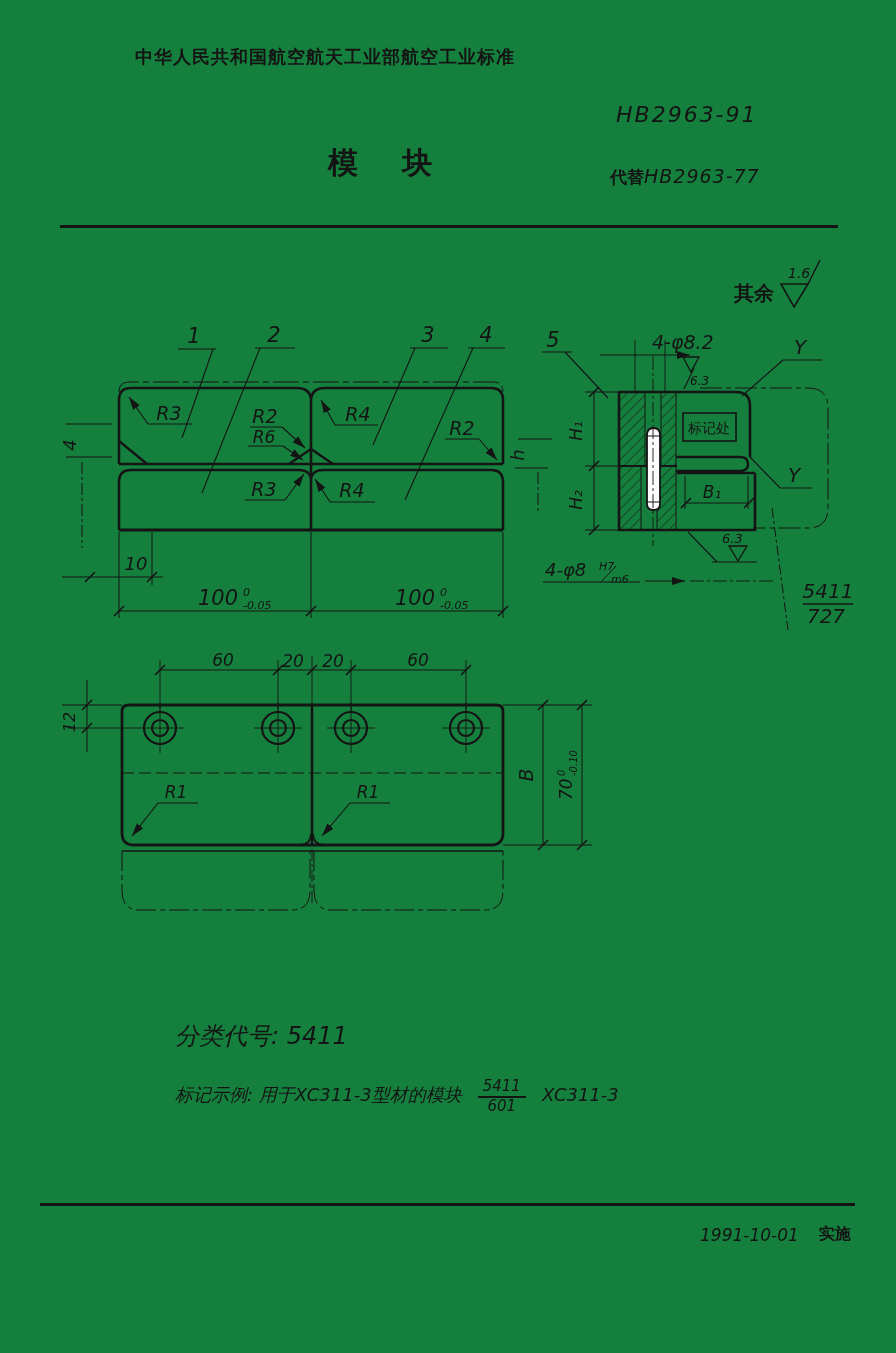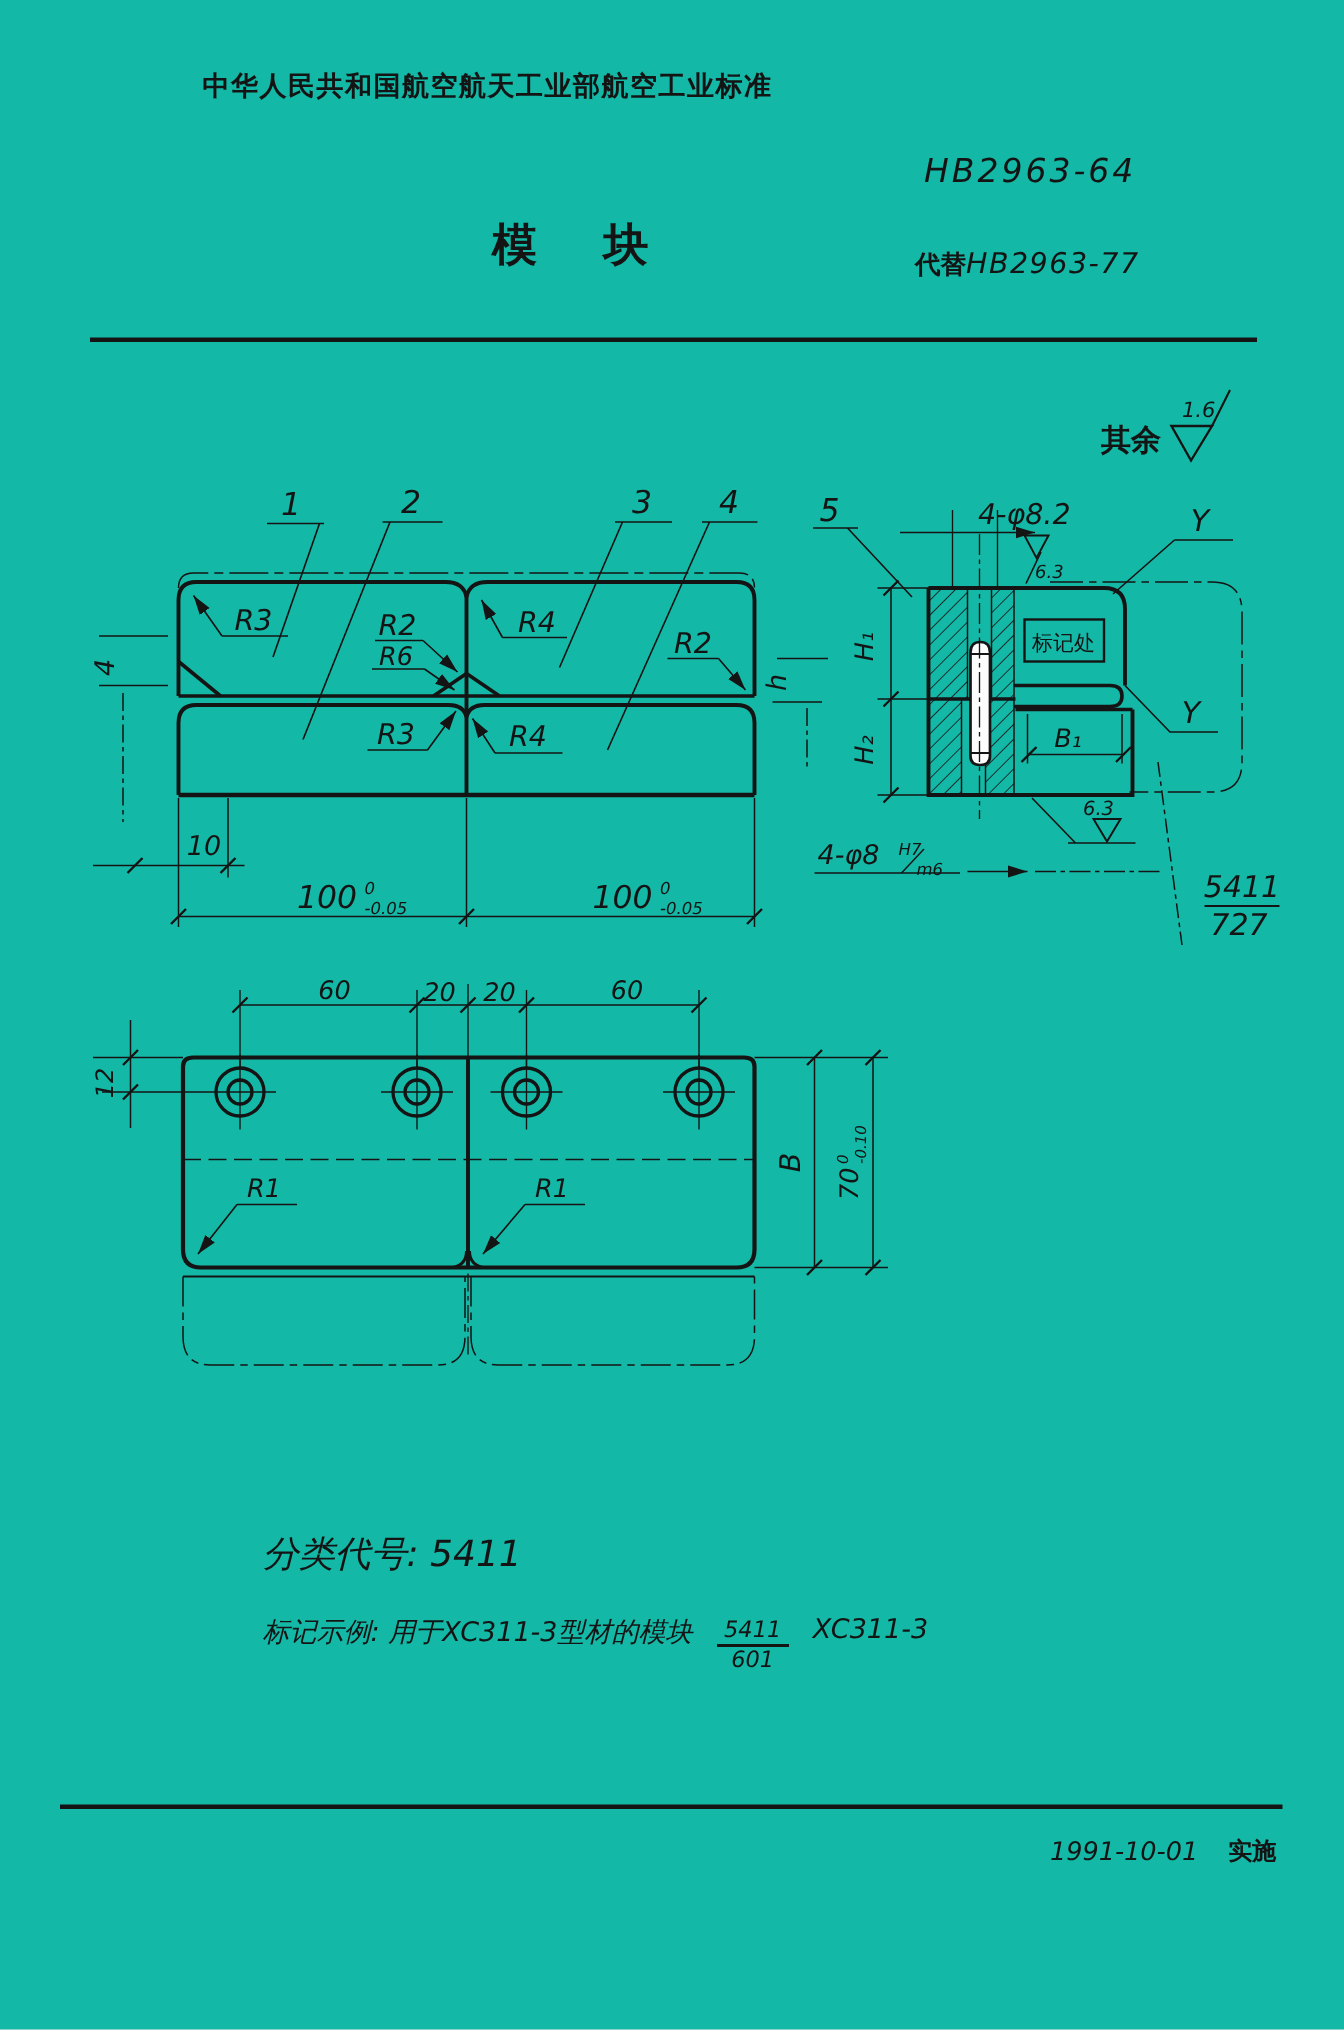--- a/index.html
+++ b/index.html
@@ -1,45 +1,45 @@
 <!DOCTYPE html>
 <html><head>
 <meta charset="utf-8">
 <style>
   html,body{margin:0;padding:0;background:#e8e8e8;}
-  .page{position:relative;width:896px;height:1353px;background:#14b8a6;color:#141414;
+  .page{position:relative;width:896px;height:1353px;background:#15803d;color:#141414;
         font-family:"Liberation Sans",sans-serif;overflow:hidden;}
   .abs{position:absolute;}
   .rule{position:absolute;background:#141414;}
   .cjk-bold{font-weight:bold;}
   .hand{font-family:"DejaVu Sans",sans-serif;font-style:italic;}
   .org-line{left:135px;top:45px;font-size:18px;font-weight:bold;letter-spacing:1px;}
   .std-code{left:616px;top:102px;font-size:22px;letter-spacing:2px;}
   .doc-title{left:328px;top:143px;font-size:30px;font-weight:bold;letter-spacing:18px;}
   .replaces{left:610px;top:165px;font-size:17px;}
   .replaces .code{font-size:19px;letter-spacing:1px;}
   .notes-class{left:175px;top:1020px;font-size:24px;}
-  .marking{left:175px;top:1076px;font-size:18px;display:flex;align-items:flex-start;gap:16px;}
+  .marking{left:175px;top:1076px;font-size:18px;display:flex;align-items:center;gap:16px;}
   .frac{display:inline-flex;flex-direction:column;align-items:center;line-height:1.15;
         font-size:15px;transform:translateY(2px);}
   .frac .num{border-bottom:2px solid #141414;padding:0 5px 1px;}
   .footer-left{left:44px;top:1222px;font-size:16px;display:flex;align-items:baseline;gap:4px;}
   .footer-right{left:700px;top:1224px;font-size:16px;display:flex;align-items:center;gap:20px;}
   .fs17{font-size:17px;}
   svg text{fill:#141414;}
   .dim{font-family:"DejaVu Sans",sans-serif;font-style:italic;}
   .cjk{font-family:"Liberation Sans",sans-serif;}
 </style>
 </head>
 <body>
 
 <div class="page">
 
   <div class="abs org-line cjk-bold">中华人民共和国航空航天工业部航空工业标准</div>
-  <div class="abs std-code hand">HB2963-64</div>
+  <div class="abs std-code hand">HB2963-91</div>
   <div class="abs doc-title">模 块</div>
   <div class="abs replaces">
     <span class="cjk-bold">代替</span><span class="hand code">HB2963-77</span>
   </div>
   <div class="rule" style="left:60px;top:225px;width:778px;height:3px;"></div>
 
   <svg class="abs" style="left:0;top:0;" width="896" height="1000" viewBox="0 0 896 1000">
     <defs>
       <marker id="ah" markerUnits="userSpaceOnUse" markerWidth="14" markerHeight="10" refX="13" refY="5" orient="auto">
         <path d="M0,1 L13,5 L0,9 Z" fill="#141414"></path>

